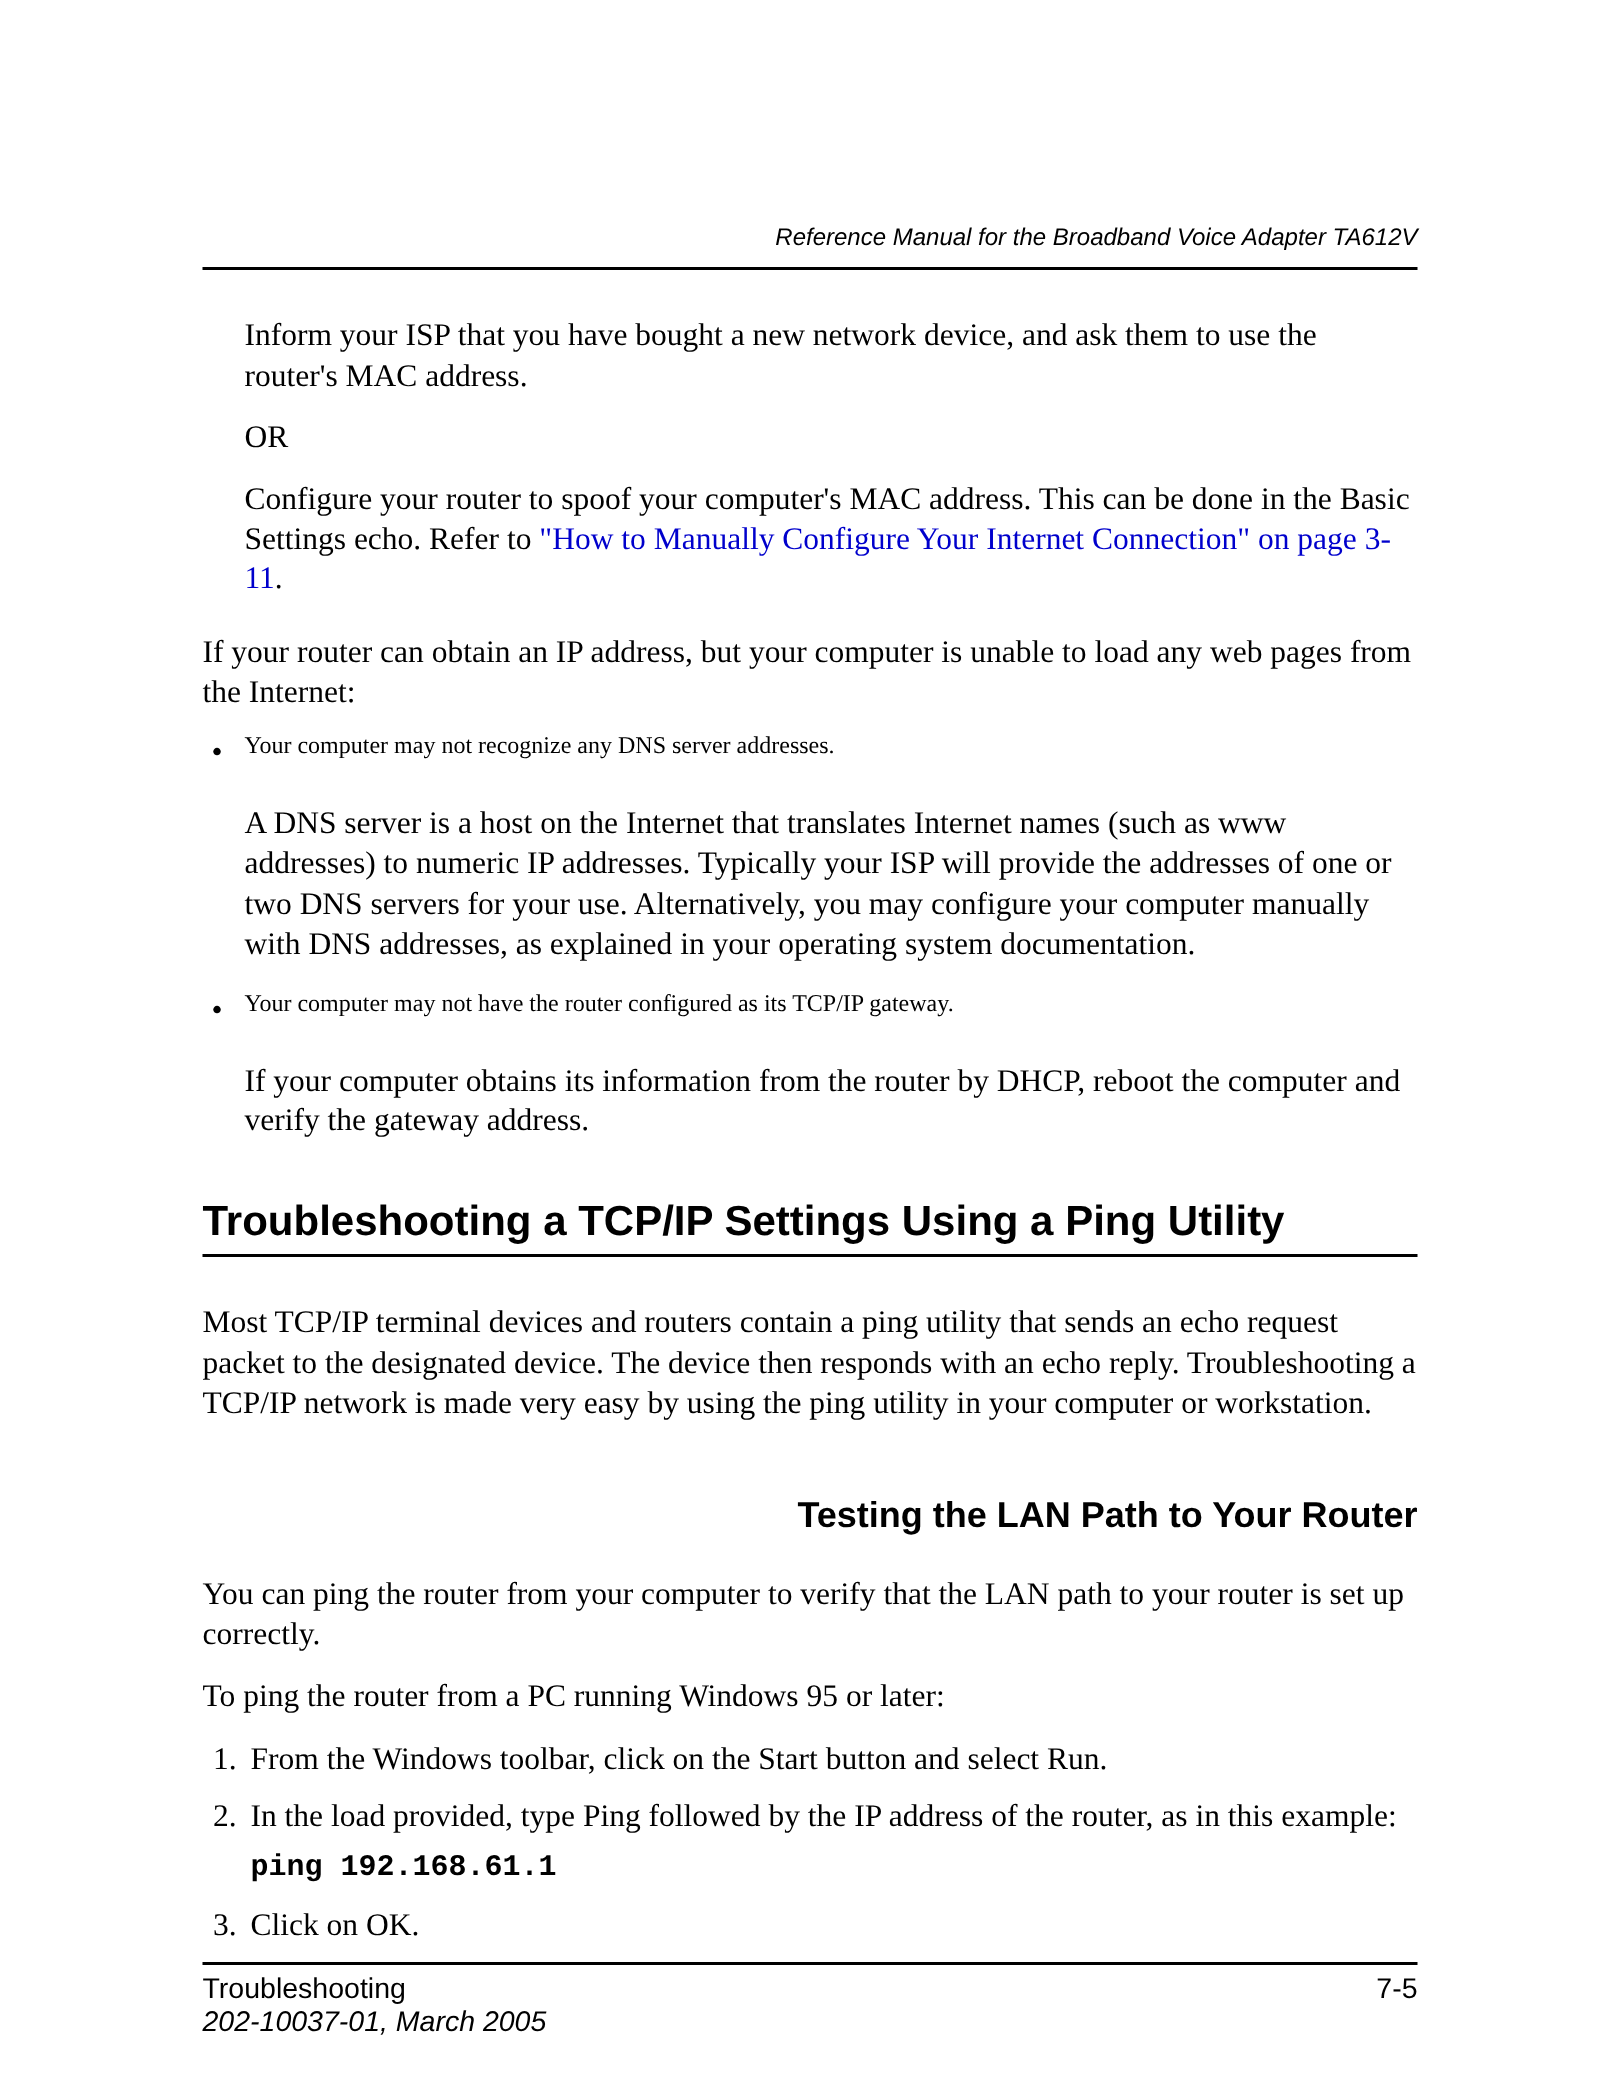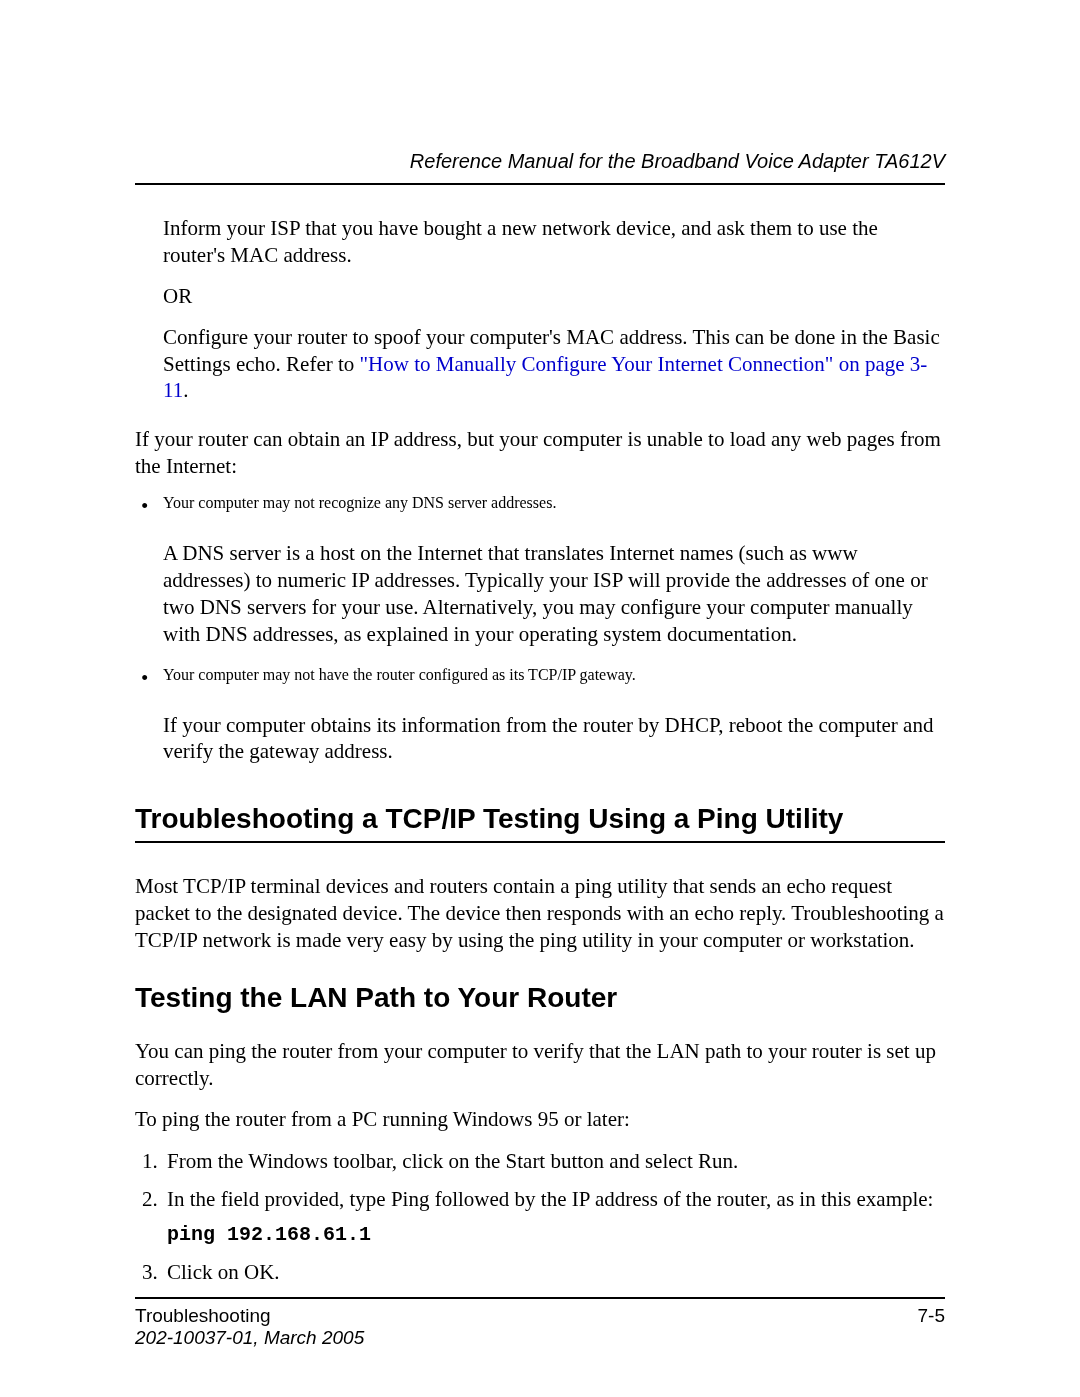--- a/index.html
+++ b/index.html
@@ -9,21 +9,21 @@
     font-family: "Times New Roman", Times, serif;
     color: #000000;
     width: 1080px;
   }
   .page {
     padding: 150px 135px 80px 135px;
   }
   .header-line {
     font-style: italic;
     font-family: Arial, Helvetica, sans-serif;
-    font-size: 20px;
+    font-size: 16px;
     text-align: right;
     border-bottom: 2px solid #000;
     padding-bottom: 10px;
     margin-bottom: 30px;
   }
   .indent-block {
     padding-left: 28px;
     margin-bottom: 22px;
   }
   p {
@@ -58,22 +58,23 @@
     font-family: Arial, Helvetica, sans-serif;
     font-weight: bold;
     font-size: 28px;
     border-bottom: 2px solid #000;
     padding-bottom: 6px;
     margin: 38px 0 30px 0;
   }
   h3.subsection {
     font-family: Arial, Helvetica, sans-serif;
     font-weight: bold;
-    font-size: 28px;
-    margin: 28px 0 24px 0;
+    font-size: 24px;
+    margin: 48px 0 24px 0;
+    text-align: right;
   }
   ol.numbered {
     list-style-type: decimal;
     padding-left: 28px;
     margin: 0;
   }
   ol.numbered li {
     font-size: 21px;
     line-height: 1.35;
     margin-bottom: 10px;
@@ -121,33 +122,33 @@
   <div class="bulleted">
     <span>Your computer may not recognize any DNS server addresses.</span>
   </div>
   <p class="sub-indent">A DNS server is a host on the Internet that translates Internet names (such as www addresses) to numeric IP addresses. Typically your ISP will provide the addresses of one or two DNS servers for your use. Alternatively, you may configure your computer manually with DNS addresses, as explained in your operating system documentation.</p>
 
   <div class="bulleted">
     <span>Your computer may not have the router configured as its TCP/IP gateway.</span>
   </div>
   <p class="sub-indent">If your computer obtains its information from the router by DHCP, reboot the computer and verify the gateway address.</p>
 
-  <h2 class="section">Troubleshooting a TCP/IP Testing Using a Ping Utility</h2>
+  <h2 class="section">Troubleshooting a TCP/IP Settings Using a Ping Utility</h2>
 
   <p>Most TCP/IP terminal devices and routers contain a ping utility that sends an echo request packet to the designated device. The device then responds with an echo reply. Troubleshooting a TCP/IP network is made very easy by using the ping utility in your computer or workstation.</p>
 
   <h3 class="subsection">Testing the LAN Path to Your Router</h3>
 
   <p>You can ping the router from your computer to verify that the LAN path to your router is set up correctly.</p>
   <p>To ping the router from a PC running Windows 95 or later:</p>
 
   <ol class="numbered">
     <li>From the Windows toolbar, click on the Start button and select Run.</li>
     <li>
-      <span>In the field provided, type Ping followed by the IP address of the router, as in this example:</span>
+      <span>In the load provided, type Ping followed by the IP address of the router, as in this example:</span>
       <span class="mono">ping 192.168.61.1</span>
     </li>
     <li>Click on OK.</li>
   </ol>
 
   <div class="footer-line">
     <span>Troubleshooting</span>
     <span>7-5</span>
   </div>
 

